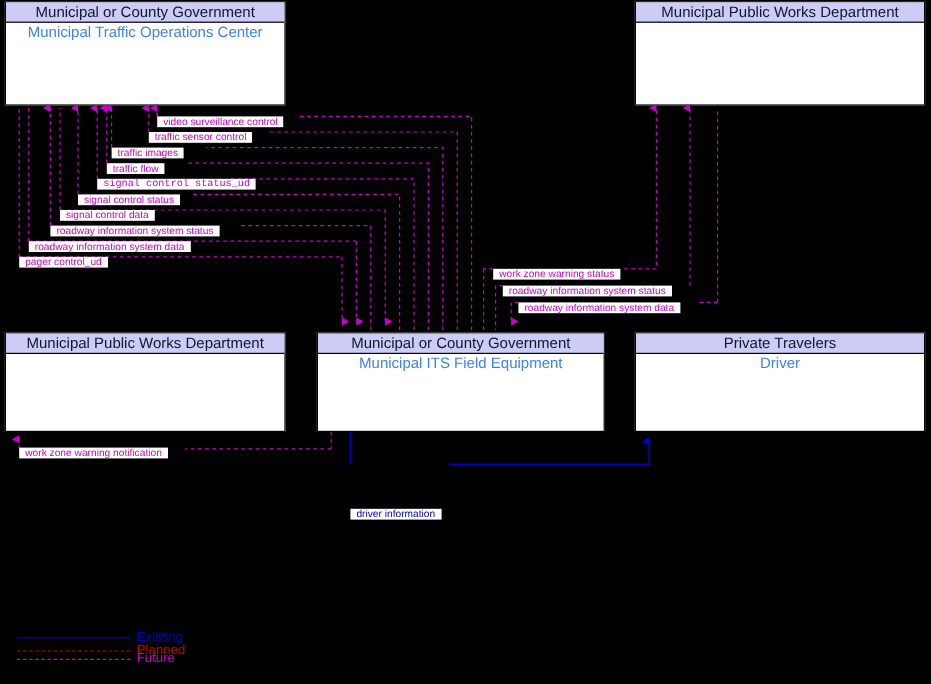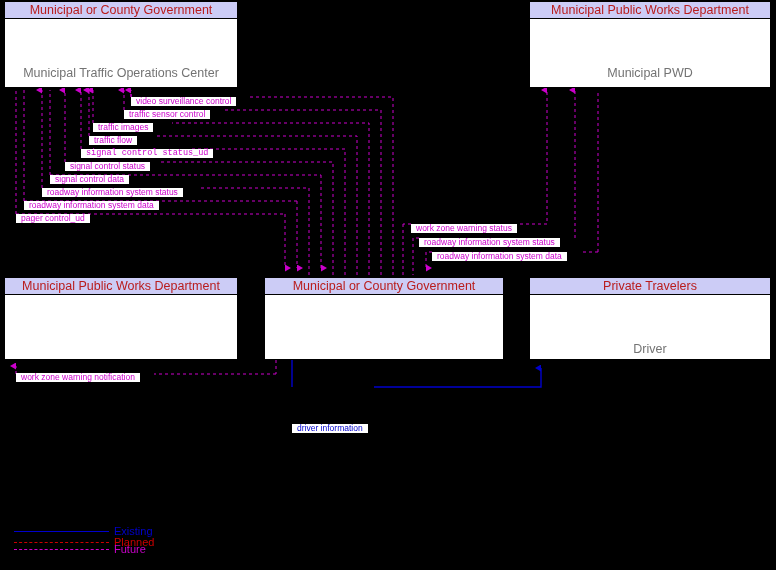--- a/index.html
+++ b/index.html
@@ -9,27 +9,27 @@
     -webkit-font-smoothing:none;
   }
   #stage{position:absolute;left:0;top:0;width:776px;height:570px;}
   svg.wires{position:absolute;left:0;top:0;width:776px;height:570px;pointer-events:none;}
 
   .node{
     position:absolute;background:#ffffff;border:1px solid #000000;
     box-sizing:border-box;
   }
   .node .hdr{
-    background:#ccccf6;color:#b91c1c;text-align:center;
+    background:#ccccf6;color:#0f172a;text-align:center;
     font-size:12.5px;line-height:14px;padding:1px 0 1px 0;
     border-bottom:1px solid #000000;white-space:nowrap;overflow:hidden;
   }
   .node .body{
-    text-align:center;color:#737373;font-size:12.5px;line-height:15px;
-    padding-top:7px;white-space:nowrap;overflow:hidden;margin-top:40px;
+    text-align:center;color:#3b82f6;font-size:12.5px;line-height:15px;
+    padding-top:1px;white-space:nowrap;overflow:hidden;
   }
 
   .flabel{
     position:absolute;background:#ffffff;color:#cc00cc;
     font-size:8.5px;line-height:9px;white-space:nowrap;
     padding:0 5px;letter-spacing:0px;
   }
   .flabel.existing{color:#0000cc;}
 
   .legend{position:absolute;left:0;top:524px;width:200px;height:46px;}
@@ -122,29 +122,29 @@
     </g>
   </svg>
 
   <div class="node" style="left:4px;top:1px;width:234px;height:87px;">
     <div class="hdr">Municipal or County Government</div>
     <div class="body">Municipal Traffic Operations Center</div>
   </div>
 
   <div class="node" style="left:529px;top:1px;width:242px;height:87px;">
     <div class="hdr">Municipal Public Works Department</div>
-    <div class="body">Municipal PWD</div>
   </div>
 
   <div class="node" style="left:4px;top:277px;width:234px;height:83px;">
     <div class="hdr">Municipal Public Works Department</div>
   </div>
 
   <div class="node" style="left:264px;top:277px;width:240px;height:83px;">
     <div class="hdr">Municipal or County Government</div>
+    <div class="body">Municipal ITS Field Equipment</div>
   </div>
 
   <div class="node" style="left:529px;top:277px;width:242px;height:83px;">
     <div class="hdr">Private Travelers</div>
     <div class="body">Driver</div>
   </div>
 
   <div class="flabel" style="left:131px;top:97px;">video surveillance control</div>
   <div class="flabel" style="left:124px;top:110px;">traffic sensor control</div>
   <div class="flabel" style="left:93px;top:123px;">traffic images</div>

